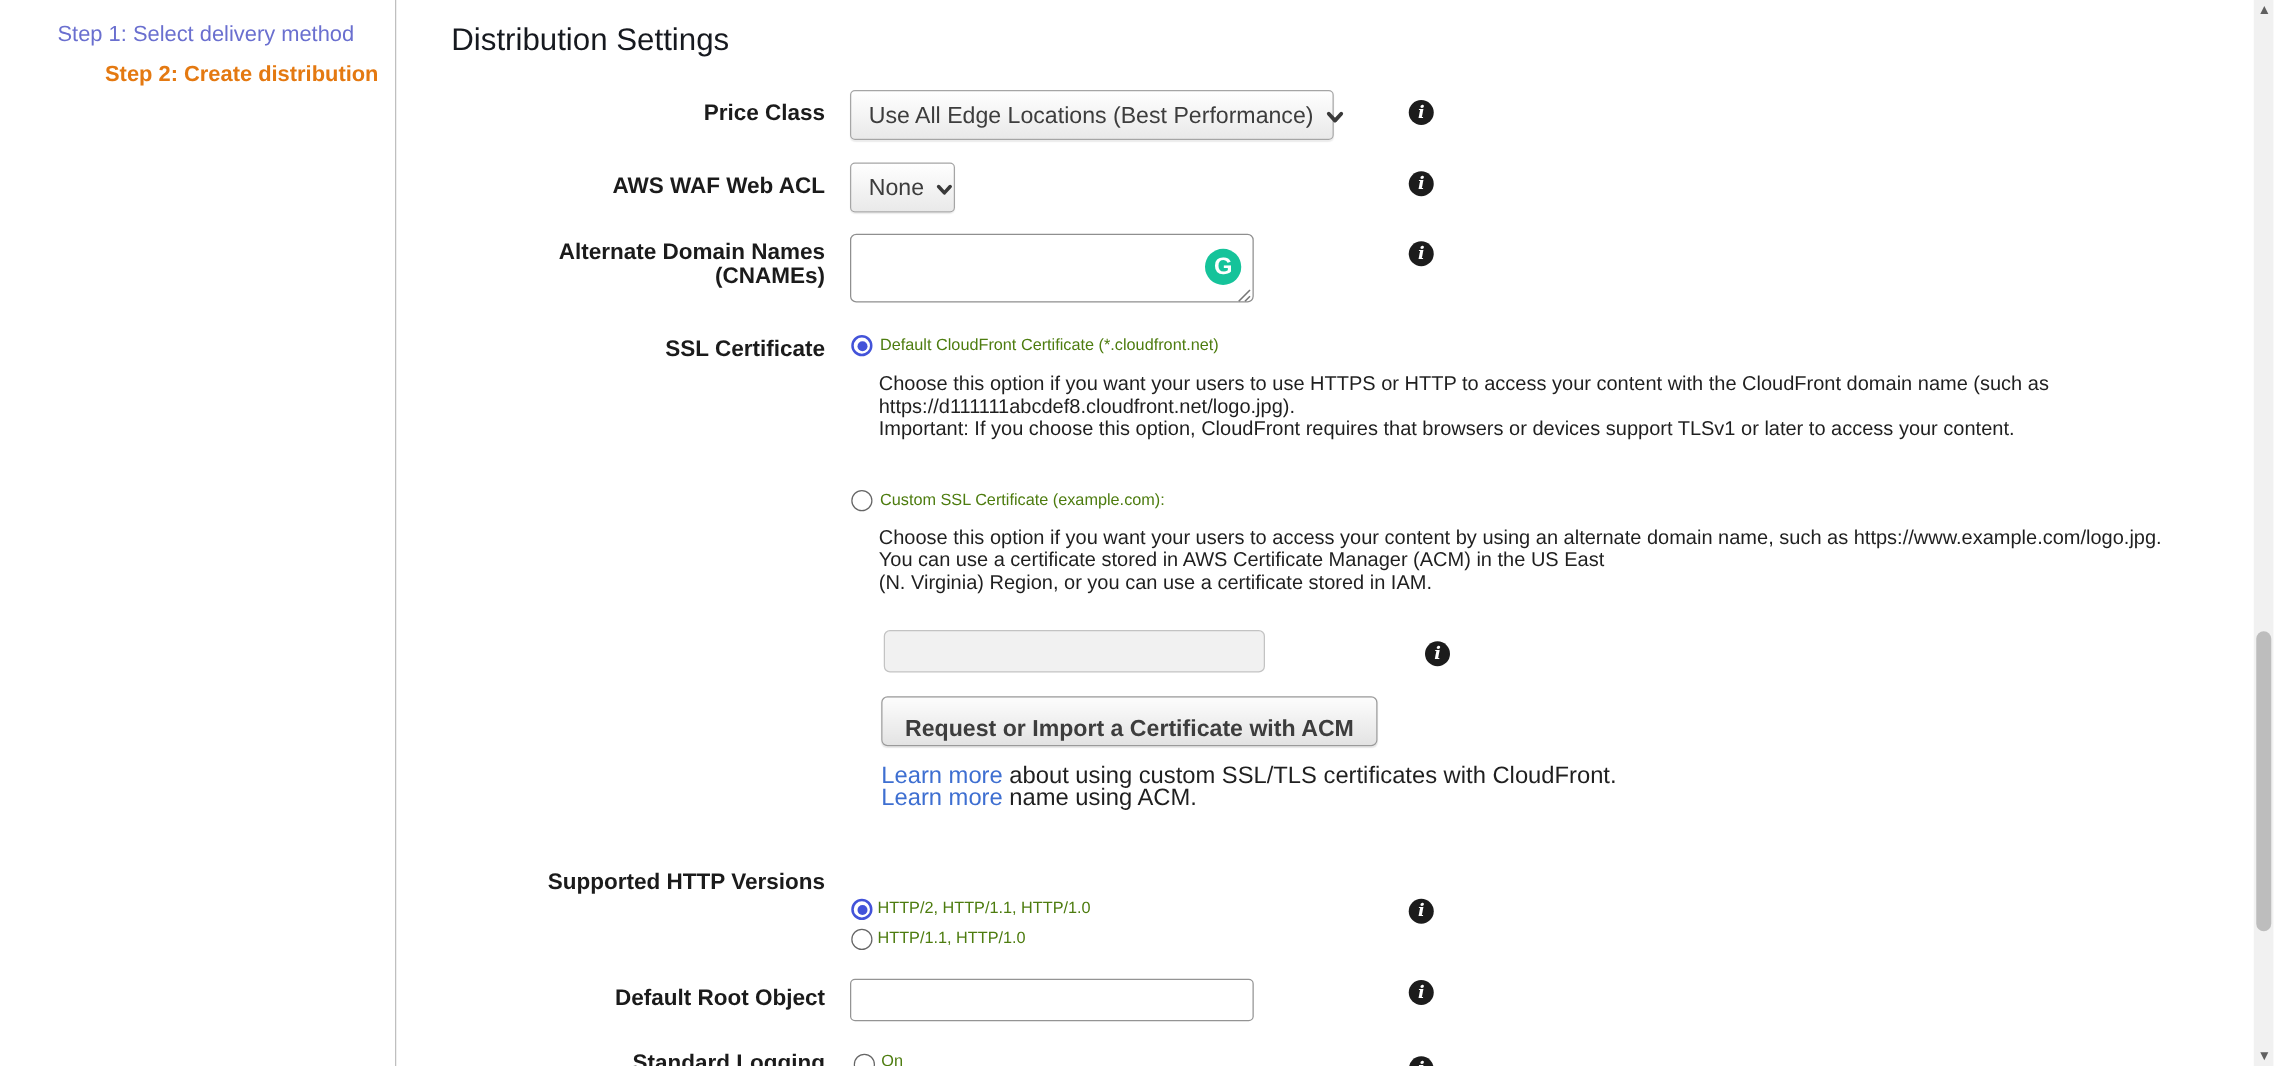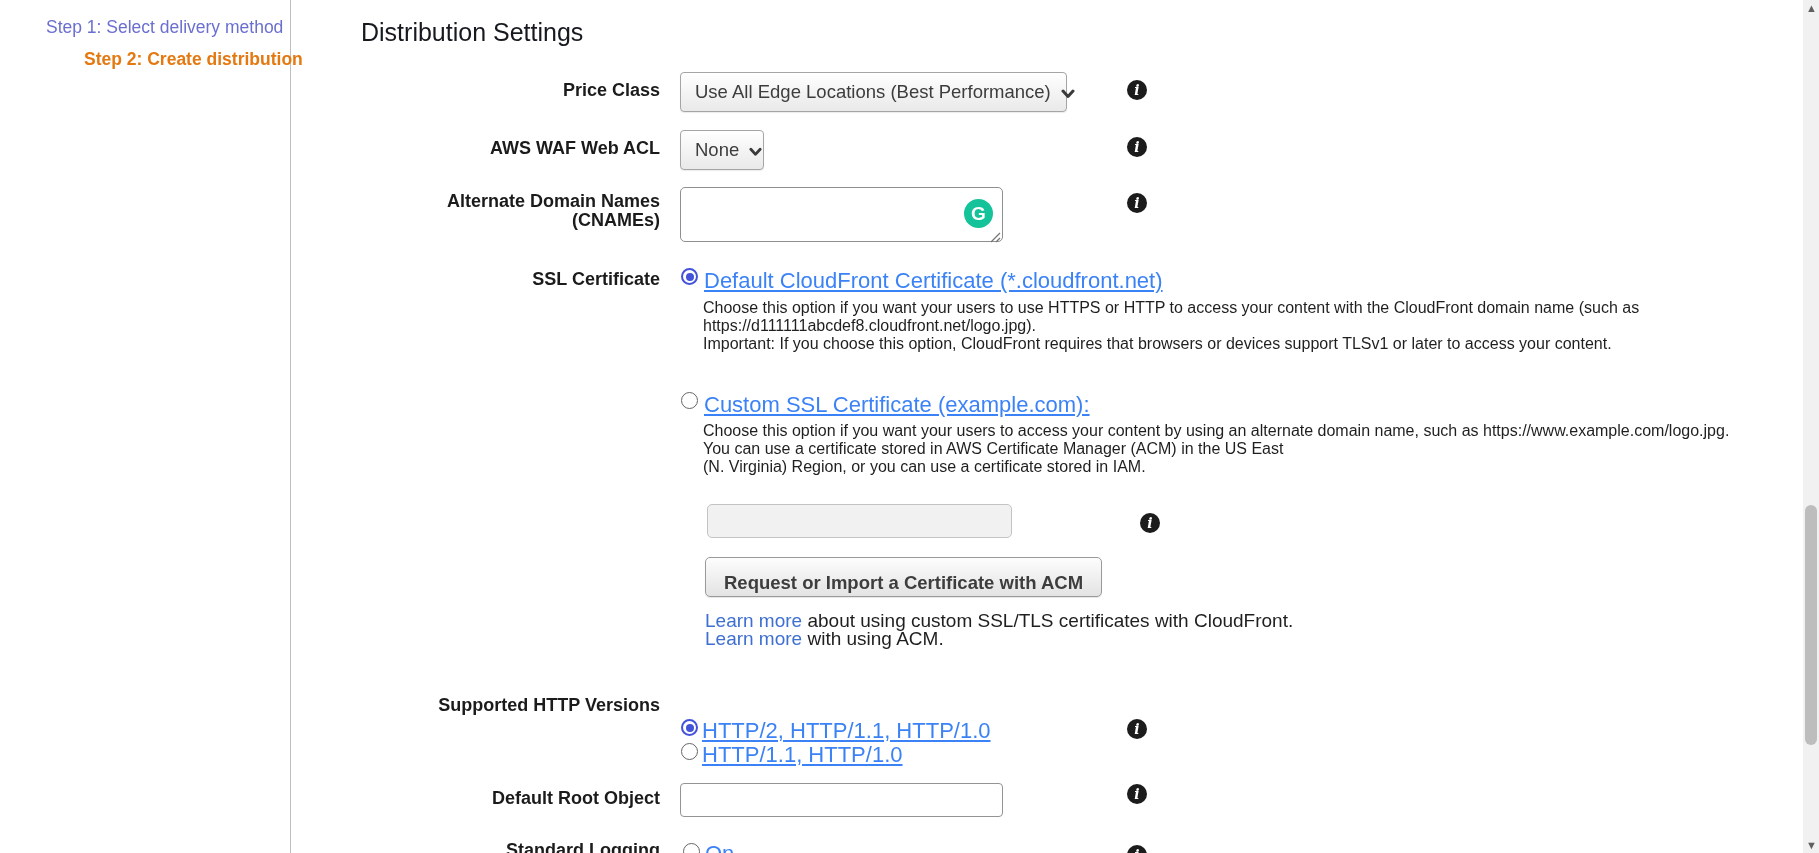--- a/index.html
+++ b/index.html
@@ -1,21 +1,21 @@
 <!DOCTYPE html>
 <html><head>
 <meta charset="utf-8">
 <style>
   * { margin:0; padding:0; box-sizing:border-box; }
   html,body { width:1819px; height:853px; overflow:hidden; background:#fff;
     font-family:"Liberation Sans", sans-serif; }
   #page { position:relative; width:1819px; height:853px; background:#fff; overflow:hidden; }
 
   
-  #sidebar { position:absolute; left:0; top:0; width:291px; height:853px; background:#fff;
+  #sidebar { position:absolute; left:0; top:0; width:317px; height:853px; background:#fff;
     border-right:1px solid #bfbfbf; }
   .step { position:absolute; left:46px; white-space:nowrap; font-size:17.5px; cursor:pointer; }
   .step-link { color:#6a6fcf; top:17px; }
   .step-active { color:#e47911; font-weight:bold; top:49px;margin-left:38px; }
 
   
   #title { position:absolute; left:361px; top:18px; font-size:25px; font-weight:500; color:#16191f; }
 
   .label { position:absolute; left:300px; width:360px; text-align:right;
     font-size:18px; font-weight:bold; color:#1b1b1b; line-height:19px; }
@@ -36,21 +36,21 @@
   .grammarly { position:absolute; left:964px; top:199px; width:29px; height:29px; border-radius:50%;
     background:#15c39a; color:#fff; font-weight:bold; font-size:19px; text-align:center; line-height:29px;
     cursor:pointer; }
   .resize-handle { position:absolute; left:989px; top:229px; width:12px; height:12px; cursor:nwse-resize; }
 
   .radio { position:absolute; width:17px; height:17px; border-radius:50%;
     border:1.5px solid #666; background:#fff; cursor:pointer; }
   .radio.sel { border:2px solid #4353d9; }
   .radio.sel::after { content:""; position:absolute; left:2.5px; top:2.5px; width:8px; height:8px;
     border-radius:50%; background:#4353d9; }
-  .opt-text { position:absolute; font-size:22px; color:#3b82f6; white-space:nowrap; cursor:default;text-decoration:underline; }
+  .opt-text { position:absolute; font-size:13px; color:#4d7c0f; white-space:nowrap; cursor:default; }
 
   .desc { position:absolute; left:703px; font-size:16px; line-height:18px; color:#1f1f1f;
     white-space:pre-line; }
 
   .cert-input { position:absolute; left:707px; top:504px; width:305px; height:34px;
     background:#f1f1f1; border:1px solid #c3c3c3; border-radius:5px; font-size:17px; padding:0 8px; }
   .acm-btn { position:absolute; left:705px; top:557px; height:40px; padding:14px 18px;
     border:1px solid #9a9a9a; border-radius:5px; background:linear-gradient(#fdfdfd,#e3e3e3);
     box-shadow:0 1px 1px rgba(0,0,0,.1); font-size:18.5px; font-weight:bold; color:#3d3d3d; cursor:pointer;
     font-family:"Liberation Sans", sans-serif; }
@@ -131,21 +131,21 @@
 
   <input class="cert-input" disabled="" value="" style="">
   <div class="info" style="left:1140px; top:513px">i</div>
 
   <button class="acm-btn">Request or Import a Certificate with ACM</button>
 
   <div class="learn" style="top:610px">
     <a>Learn more</a><span> about using custom SSL/TLS certificates with CloudFront.</span>
   </div>
   <div class="learn" style="top:628px">
-    <a>Learn more</a><span> with using ACM.</span>
+    <a>Learn more</a><span> name using ACM.</span>
   </div>
 
   <div class="label" style="top:696px">Supported HTTP Versions</div>
   <div class="radio sel" style="left:681px; top:719px"></div>
   <div class="opt-text" style="left:702px; top:718px">HTTP/2, HTTP/1.1, HTTP/1.0</div>
   <div class="radio" style="left:681px; top:743px"></div>
   <div class="opt-text" style="left:702px; top:742px">HTTP/1.1, HTTP/1.0</div>
   <div class="info" style="left:1127px; top:719px">i</div>
 
   <div class="label" style="top:789px">Default Root Object</div>

